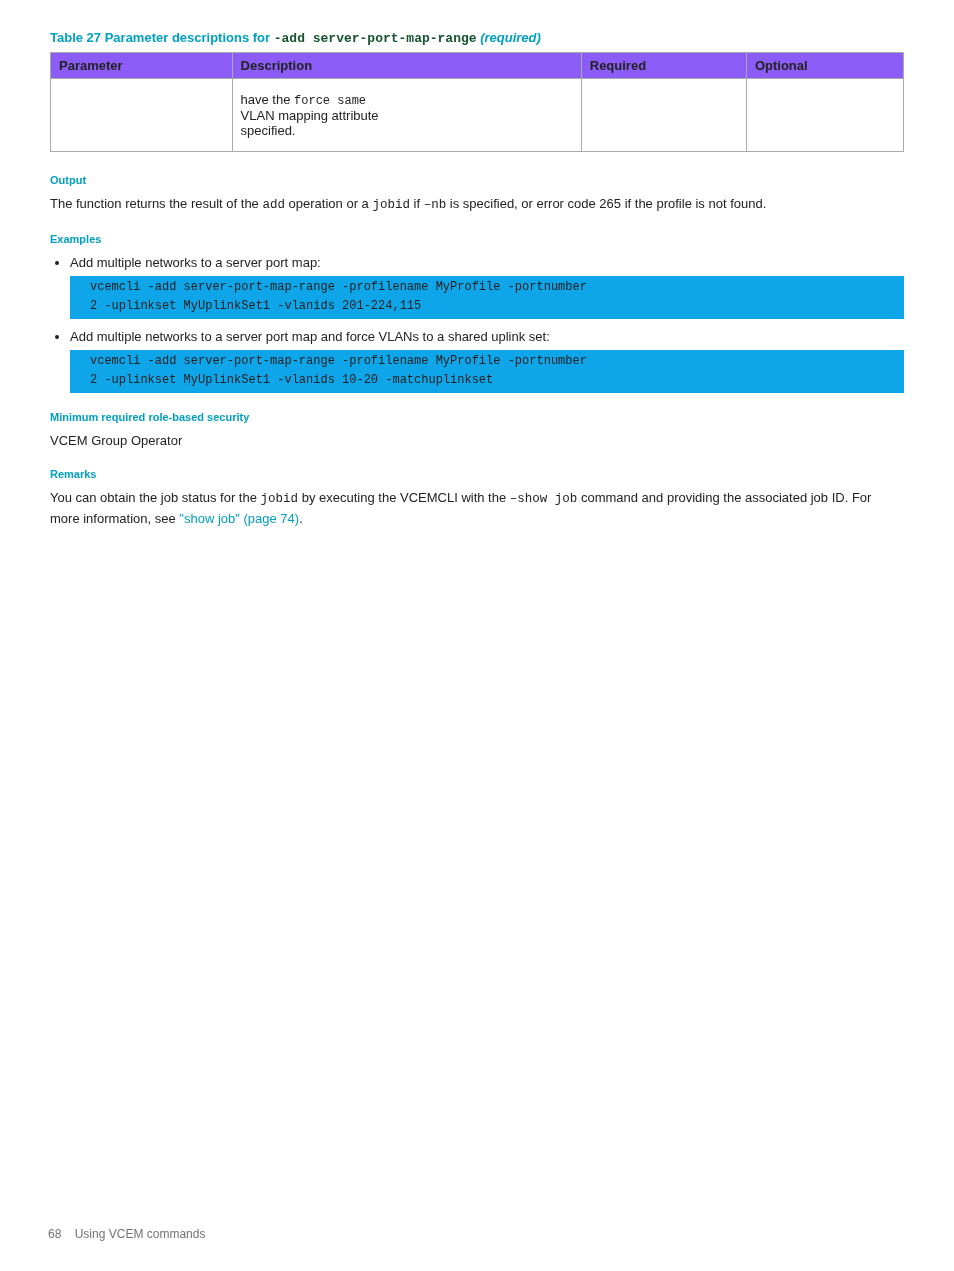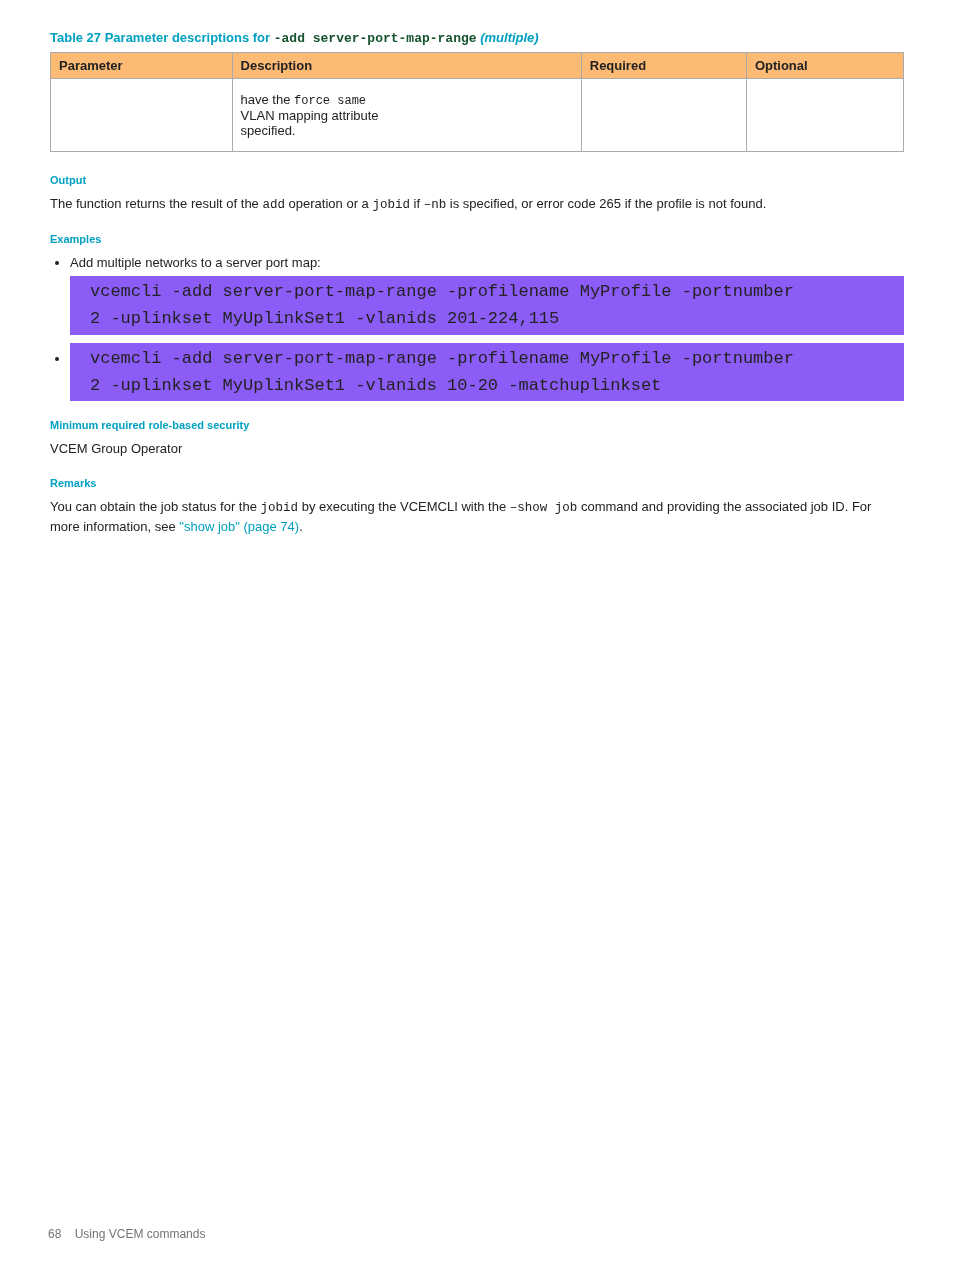--- a/index.html
+++ b/index.html
@@ -30,21 +30,21 @@
       color: #00a0c0;
     }
 
     table {
       width: 100%;
       border-collapse: collapse;
       margin-bottom: 22px;
       font-size: 13px;
     }
     table th {
-      background: #fdba74;
+      background: #8b5cf6;
       border: 1px solid #aaa;
       padding: 5px 8px;
       text-align: left;
       font-weight: bold;
       font-size: 13px;
     }
     table td {
       border: 1px solid #aaa;
       padding: 13px 8px;
       vertical-align: top;
@@ -78,22 +78,22 @@
       margin-left: 20px;
       margin-bottom: 0;
     }
     .bullet-list li {
       margin-bottom: 8px;
       line-height: 1.5;
     }
 
     .code-block {
       font-family: 'Courier New', Courier, monospace;
-      font-size: 17px;
-      background: #8b5cf6;
+      font-size: 12px;
+      background: #0ea5e9;
       margin: 4px 0 8px 0;
       padding: 2px 0 2px 20px;
       line-height: 1.6;
       color: #222;
     }
 
     .link-text {
       color: #00a0c0;
       text-decoration: none;
     }
@@ -103,21 +103,21 @@
       bottom: 30px;
       left: 48px;
       font-size: 12px;
       color: #737373;
     }
   </style>
 </head>
 <body>
 
 <div class="table-caption">
-  <span>Table 27 Parameter descriptions for </span><span class="cmd-text">-add server-port-map-range</span><span class="italic-text"> (multiple)</span>
+  <span>Table 27 Parameter descriptions for </span><span class="cmd-text">-add server-port-map-range</span><span class="italic-text"> (required)</span>
 </div>
 
 <table>
   <thead>
     <tr>
       <th>Parameter</th>
       <th>Description</th>
       <th>Required</th>
       <th>Optional</th>
     </tr>
@@ -141,20 +141,21 @@
   The function returns the result of the <code>add</code> operation or a <code>jobid</code> if <code>–nb</code> is specified, or error code 265 if the profile is not found.
 </p>
 
 <div class="section-heading">Examples</div>
 <ul class="bullet-list">
   <li>
     <span>Add multiple networks to a server port map:</span>
     <div class="code-block">vcemcli -add server-port-map-range -profilename MyProfile -portnumber<br>2 -uplinkset MyUplinkSet1 -vlanids 201-224,115</div>
   </li>
   <li>
+    <span>Add multiple networks to a server port map and force VLANs to a shared uplink set:</span>
     <div class="code-block">vcemcli -add server-port-map-range -profilename MyProfile -portnumber<br>2 -uplinkset MyUplinkSet1 -vlanids 10-20 -matchuplinkset</div>
   </li>
 </ul>
 
 <div class="section-heading">Minimum required role-based security</div>
 <p class="body-text">VCEM Group Operator</p>
 
 <div class="section-heading">Remarks</div>
 <p class="body-text">
   You can obtain the job status for the <code>jobid</code> by executing the VCEMCLI with the <code>–show job</code> command and providing the associated job ID. For more information, see <a class="link-text" href="#">"show job" (page 74)</a>.

